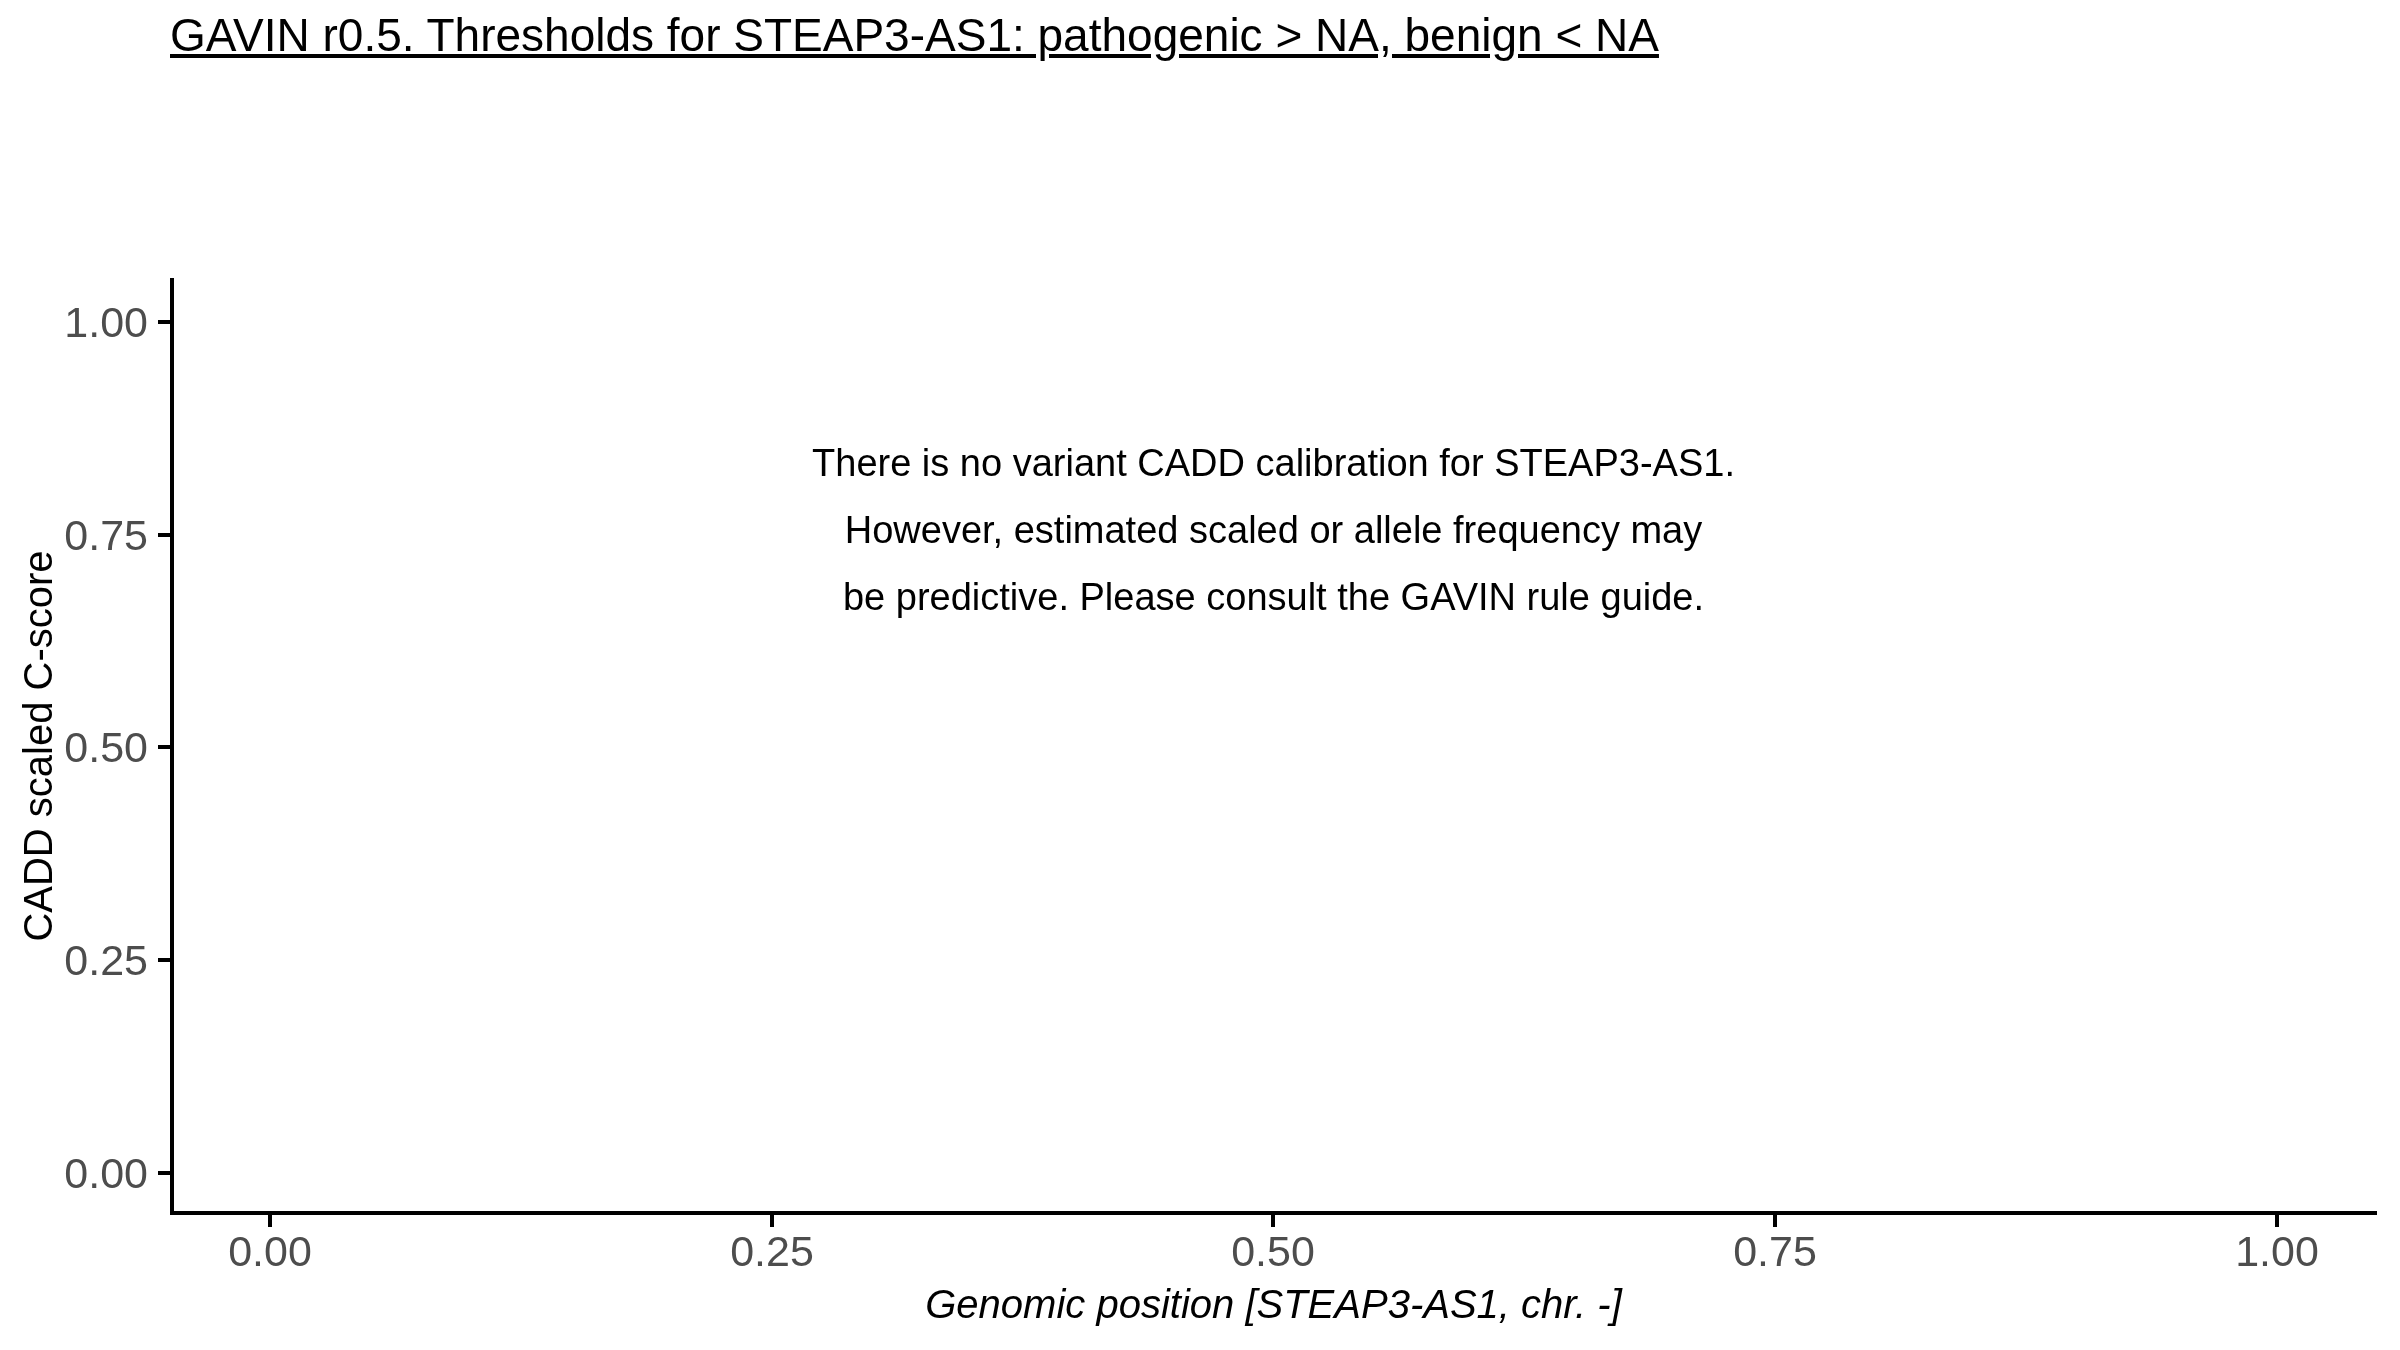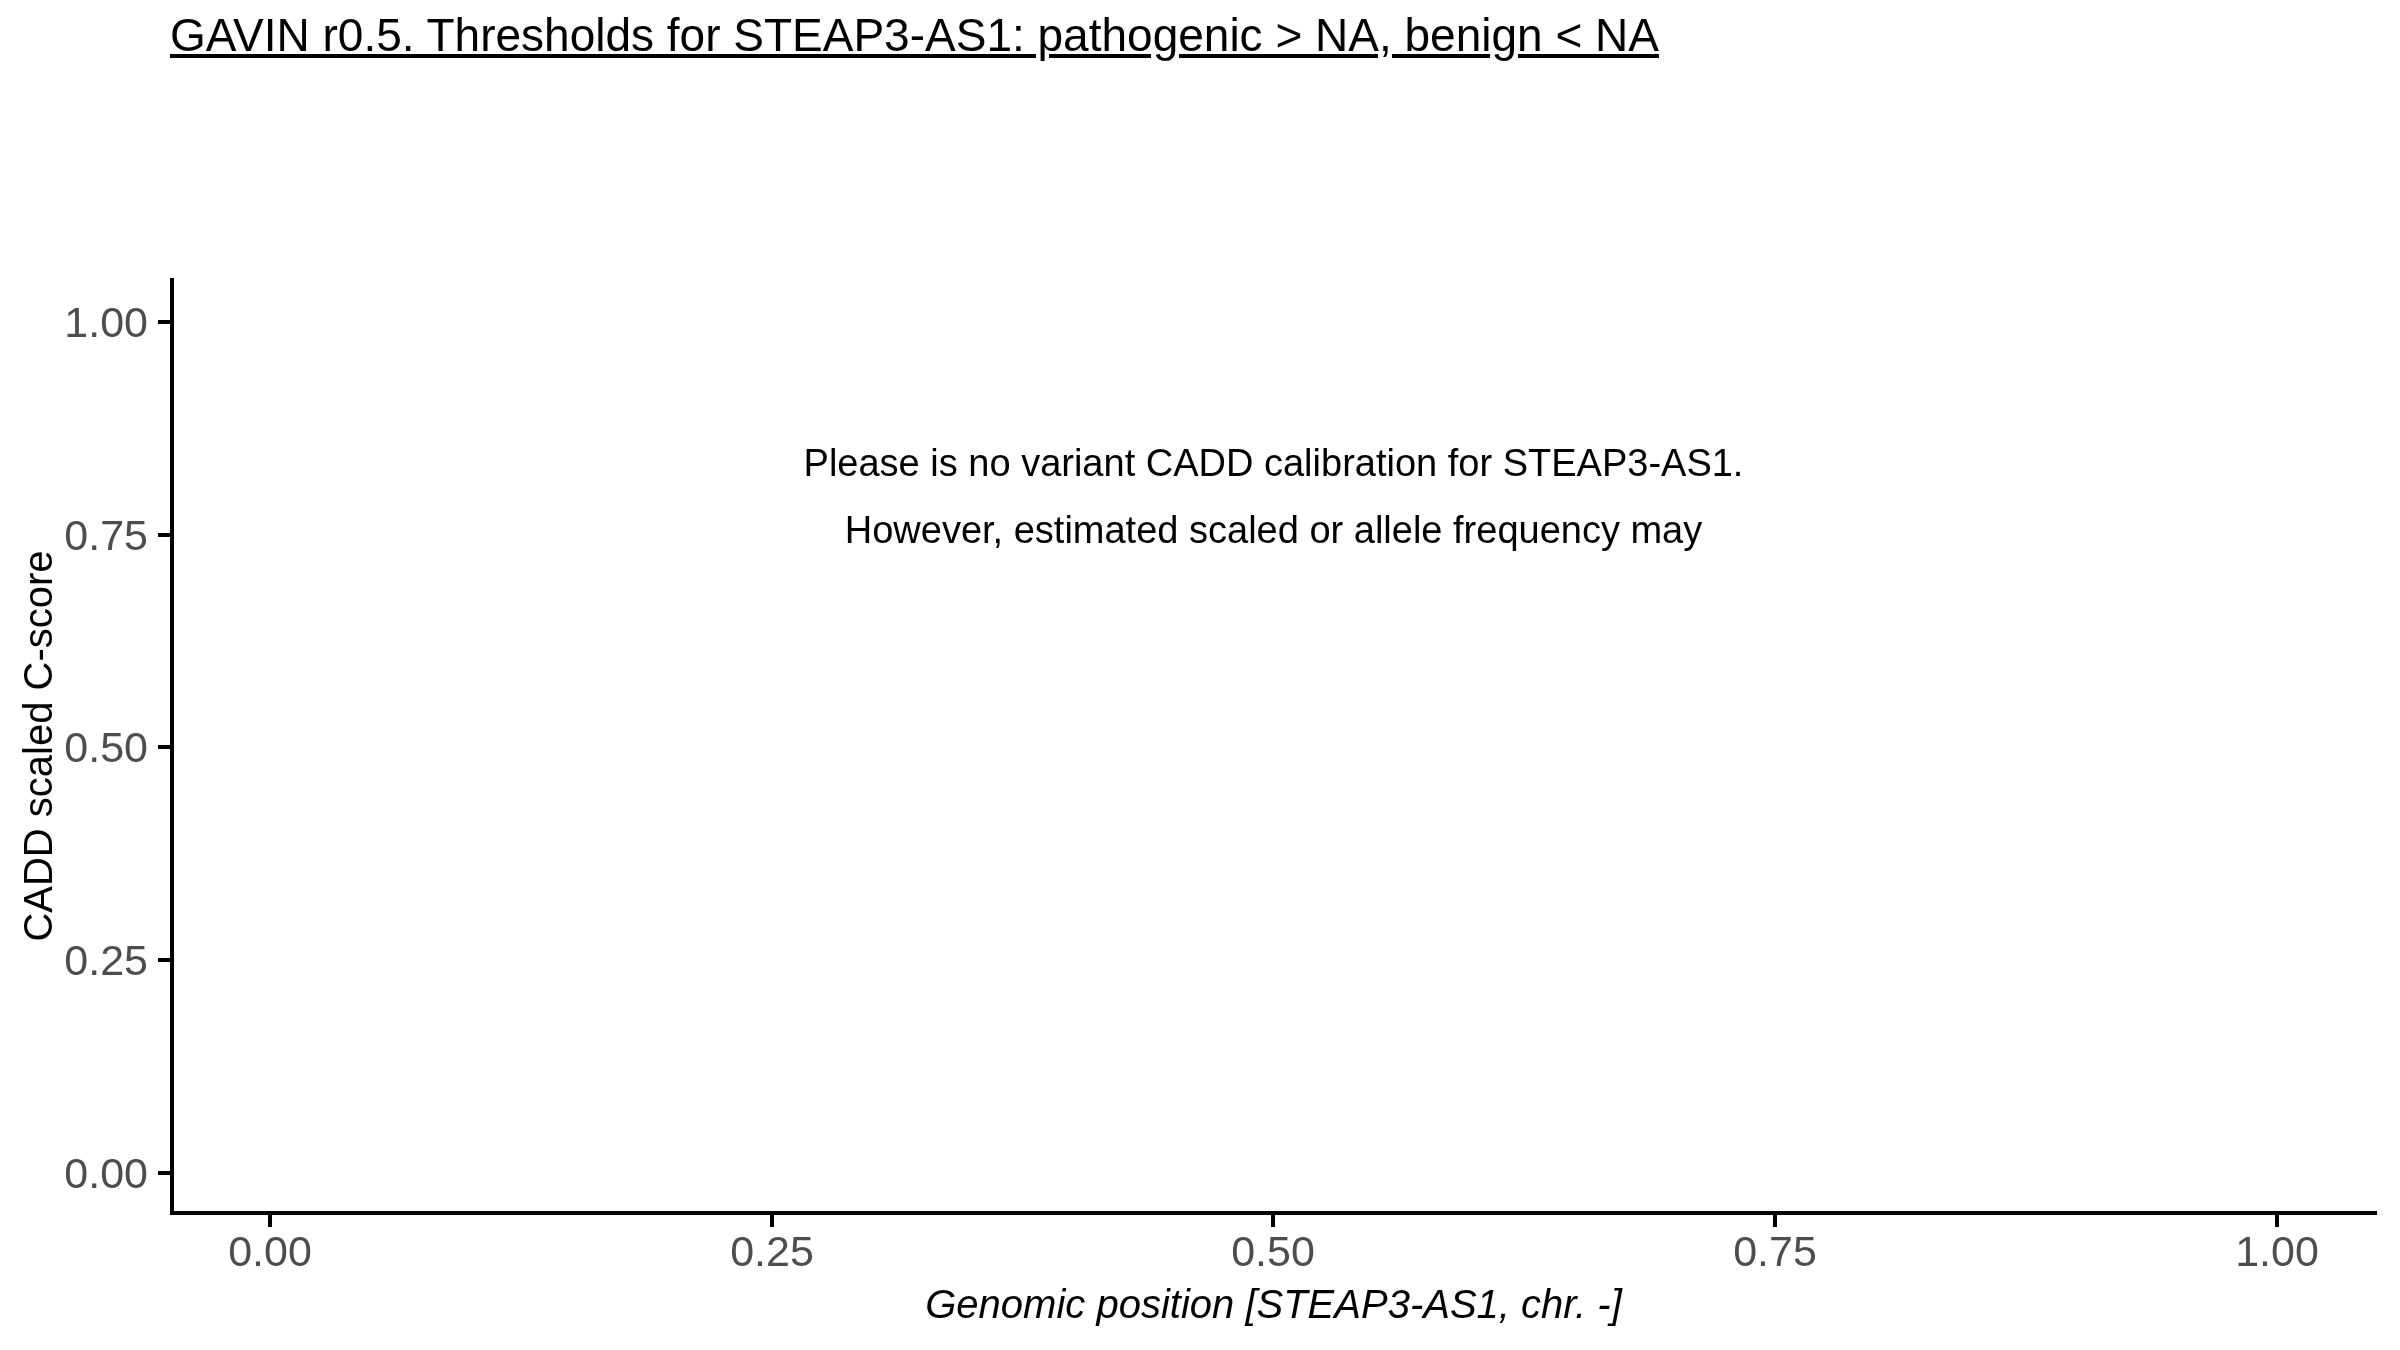--- a/index.html
+++ b/index.html
@@ -127,15 +127,16 @@
 <div class="abs tick-label x" style="left:270px;">0.00</div>
 <div class="abs tick-label x" style="left:772px;">0.25</div>
 <div class="abs tick-label x" style="left:1273px;">0.50</div>
 <div class="abs tick-label x" style="left:1775px;">0.75</div>
 <div class="abs tick-label x" style="left:2277px;">1.00</div>
 
 <div class="abs x-axis-title">Genomic position [STEAP3-AS1, chr. -]</div>
 <div class="abs y-axis-title">CADD scaled C-score</div>
 
 <div class="abs annotation">
-  <div>Please is no variant CADD calibration for STEAP3-AS1.</div>
+  <div>There is no variant CADD calibration for STEAP3-AS1.</div>
   <div>However, estimated scaled or allele frequency may</div>
+  <div>be predictive. Please consult the GAVIN rule guide.</div>
 </div>
 
 </body></html>

